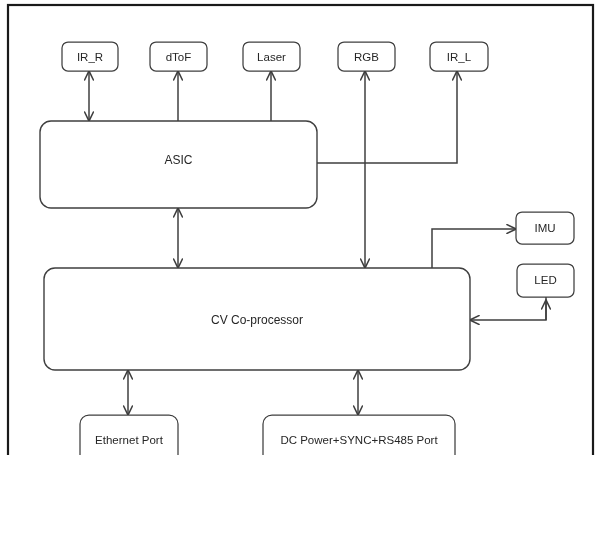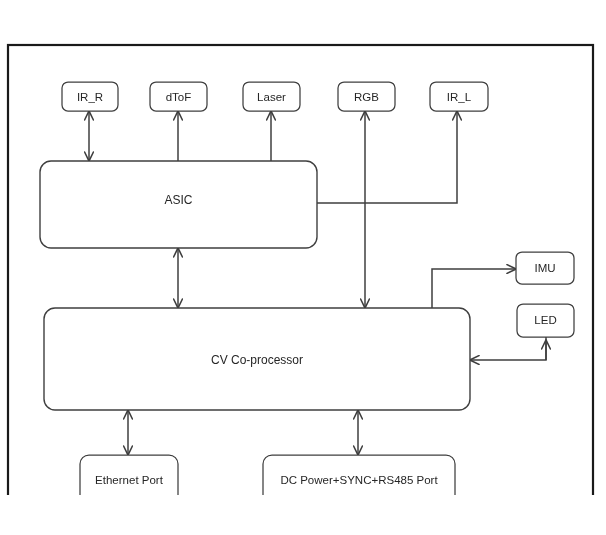--- a/index.html
+++ b/index.html
@@ -10,21 +10,20 @@
   }
   body {
     font-family: "Liberation Sans", sans-serif;
   }
   #stage {
     position: relative;
     width: 606px;
     height: 455px;
     background: #ffffff;
     overflow: hidden;
-    margin-top: 40px;
   }
   #diagram-svg {
     position: absolute;
     left: 0;
     top: 0;
     width: 606px;
     height: 535px;
   }
   .node-label {
     font-family: "Liberation Sans", sans-serif;

